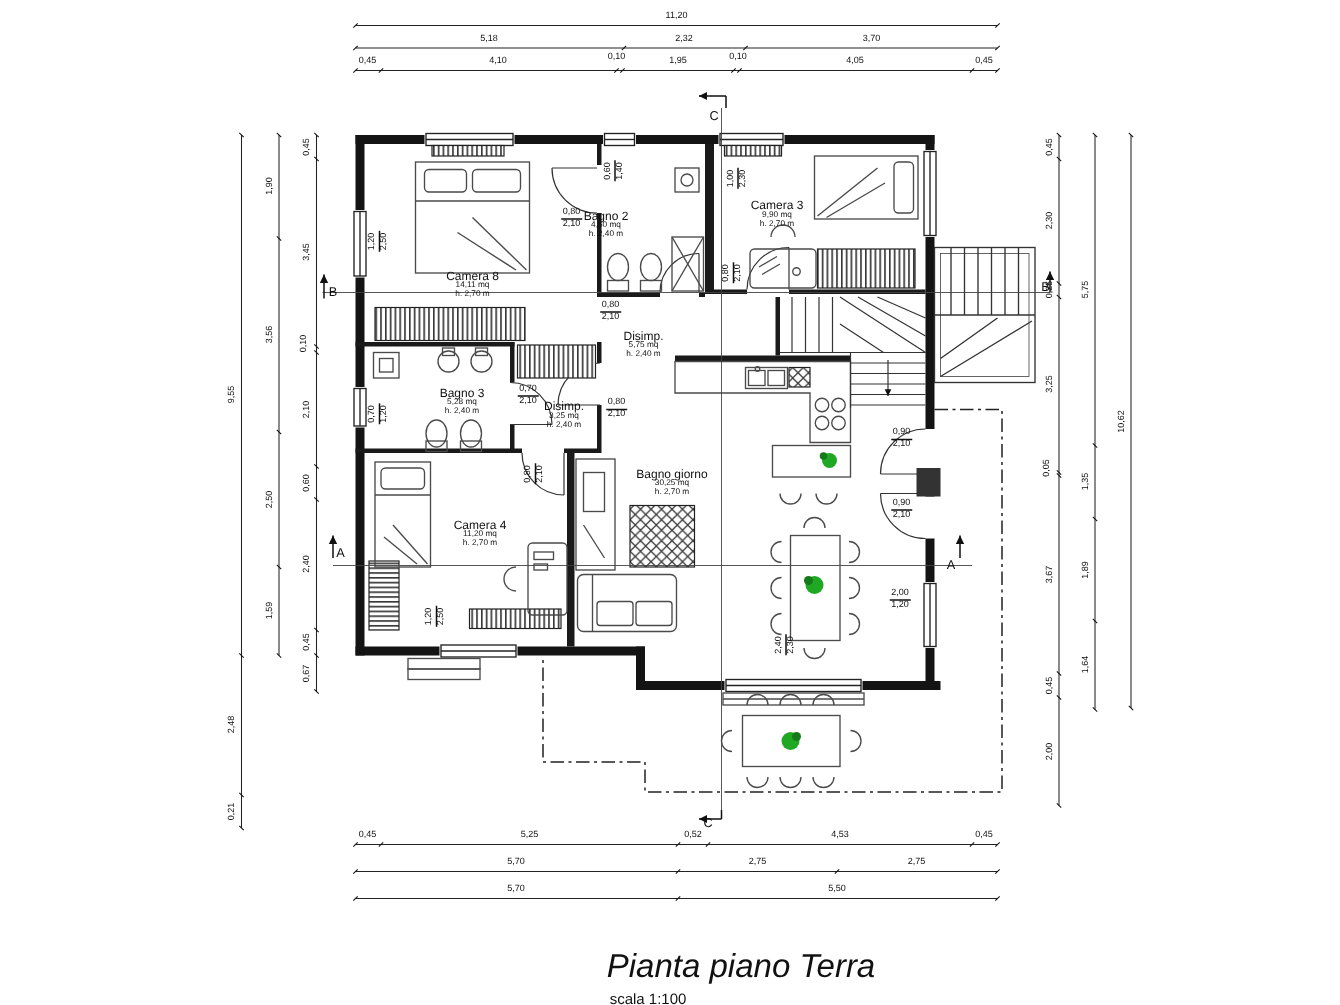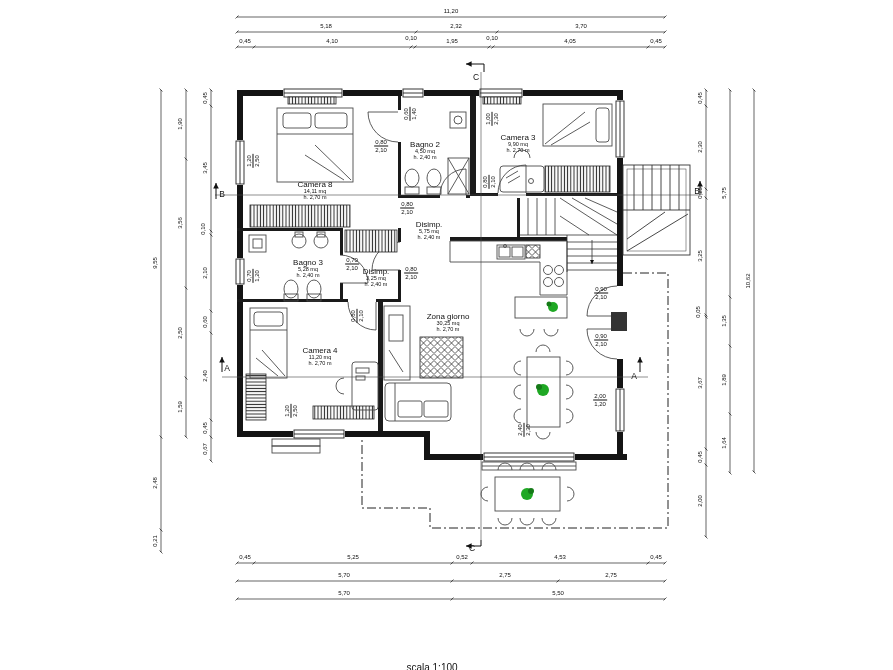--- a/index.html
+++ b/index.html
@@ -378,21 +378,21 @@
 <div class="t dim v" style="left:724px;top:321px">1,35</div>
 <div class="t dim v" style="left:724px;top:380px">1,89</div>
 <div class="t dim v" style="left:724px;top:443px">1,64</div>
 <div class="t dim v" style="left:748px;top:281px">10,62</div>
 
 <div class="room" style="left:315px;top:190px">
   <div class="nm">Camera 8</div>
   <div class="sub">14,11 mq</div>
   <div class="sub">h. 2,70 m</div>
 </div>
-<div class="room" style="left:425px;top:150px">
+<div class="room" style="left:404px;top:150px">
   <div class="nm">Bagno 2</div>
   <div class="sub">4,50 mq</div>
   <div class="sub">h. 2,40 m</div>
 </div>
 <div class="room" style="left:518px;top:143px">
   <div class="nm">Camera 3</div>
   <div class="sub">9,90 mq</div>
   <div class="sub">h. 2,70 m</div>
 </div>
 <div class="room" style="left:308px;top:268px">
@@ -409,21 +409,21 @@
   <div class="nm">Disimp.</div>
   <div class="sub">5,75 mq</div>
   <div class="sub">h. 2,40 m</div>
 </div>
 <div class="room" style="left:320px;top:356px">
   <div class="nm">Camera 4</div>
   <div class="sub">11,20 mq</div>
   <div class="sub">h. 2,70 m</div>
 </div>
 <div class="room" style="left:448px;top:322px">
-  <div class="nm">Zona giorno</div>
+  <div class="nm">Bagno giorno</div>
   <div class="sub">30,25 mq</div>
   <div class="sub">h. 2,70 m</div>
 </div>
 
 <div class="frac" style="left:381px;top:146px">
   <span class="fw">0,80</span>
   <span class="fh">2,10</span>
 </div>
 <div class="frac" style="left:407px;top:208px">
   <span class="fw">0,80</span>
@@ -482,15 +482,16 @@
   <span class="fh">1,20</span>
 </div>
 
 <div class="t sec" style="left:476px;top:77px">C</div>
 <div class="t sec" style="left:472px;top:548px">C</div>
 <div class="t sec" style="left:222px;top:194px">B</div>
 <div class="t sec" style="left:697px;top:191px">B</div>
 <div class="t sec" style="left:227px;top:368px">A</div>
 <div class="t sec" style="left:634px;top:376px">A</div>
 
+<div class="title" style="left:494px;top:644px">Pianta piano Terra</div>
 <div class="scale" style="left:432px;top:667px">scala 1:100</div>
 
 </div>
 
 </body></html>

